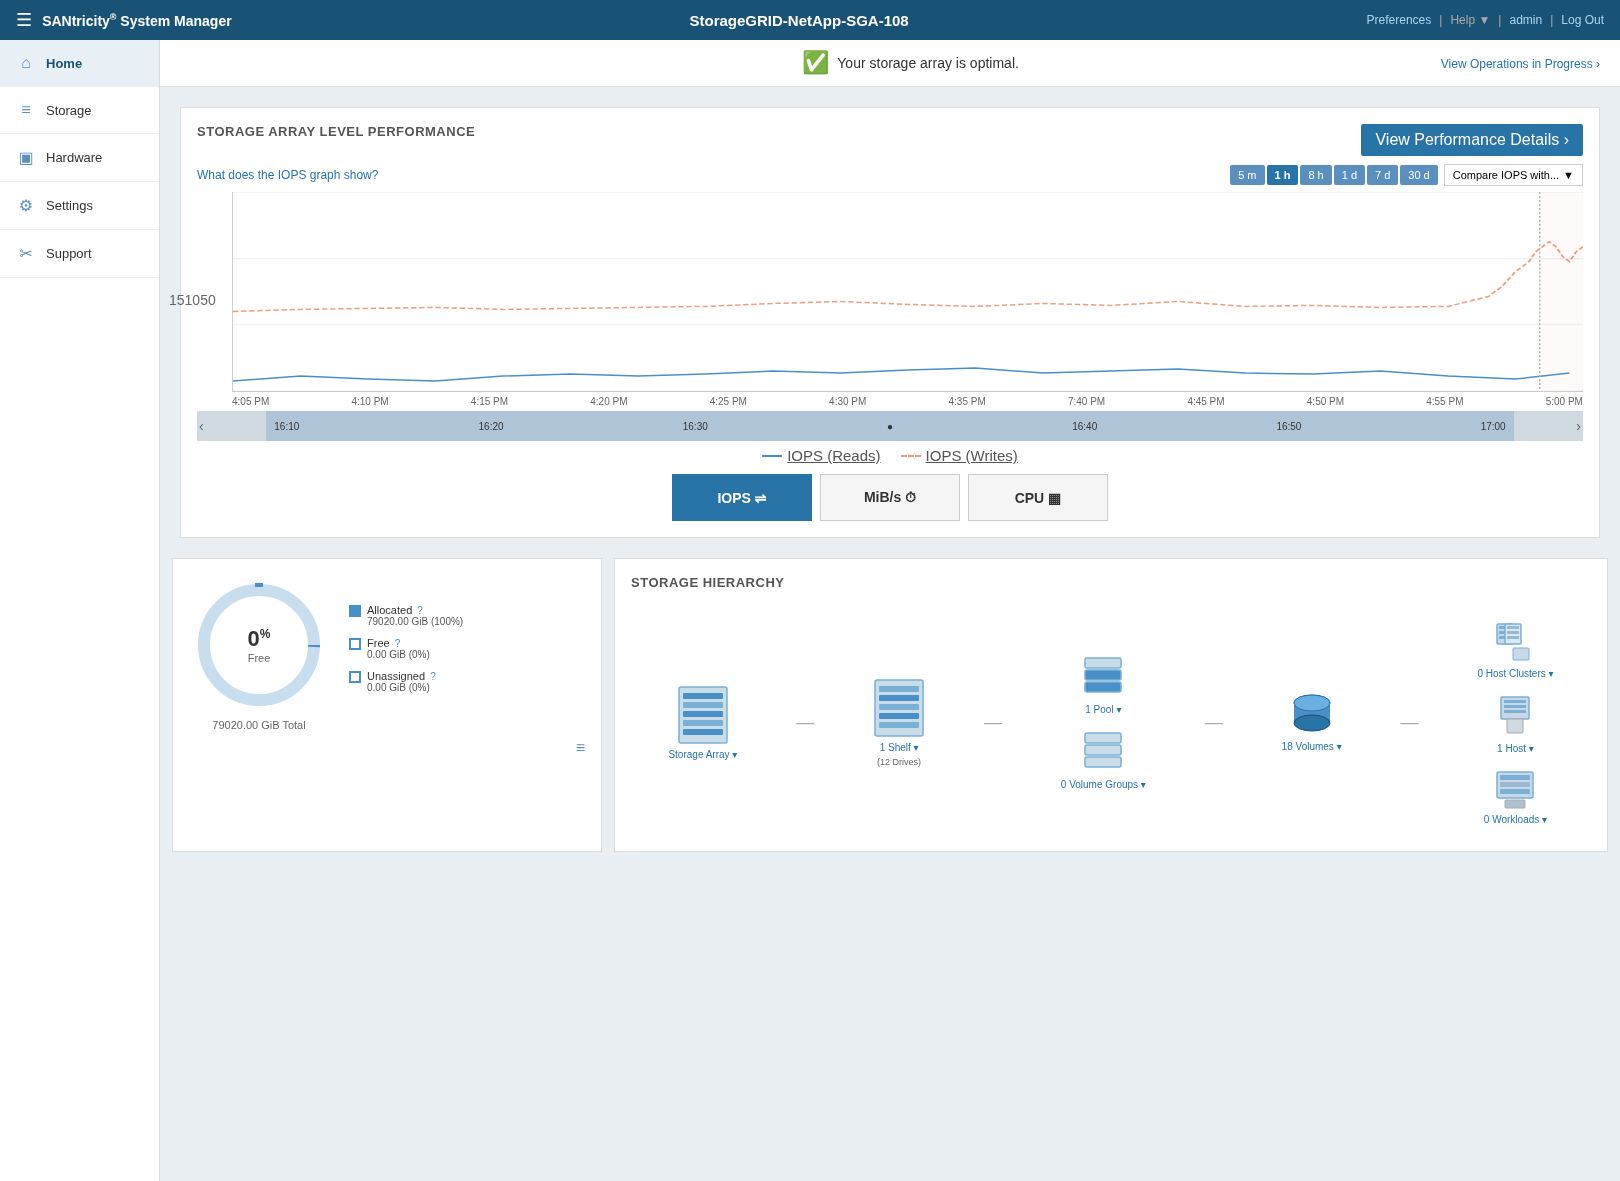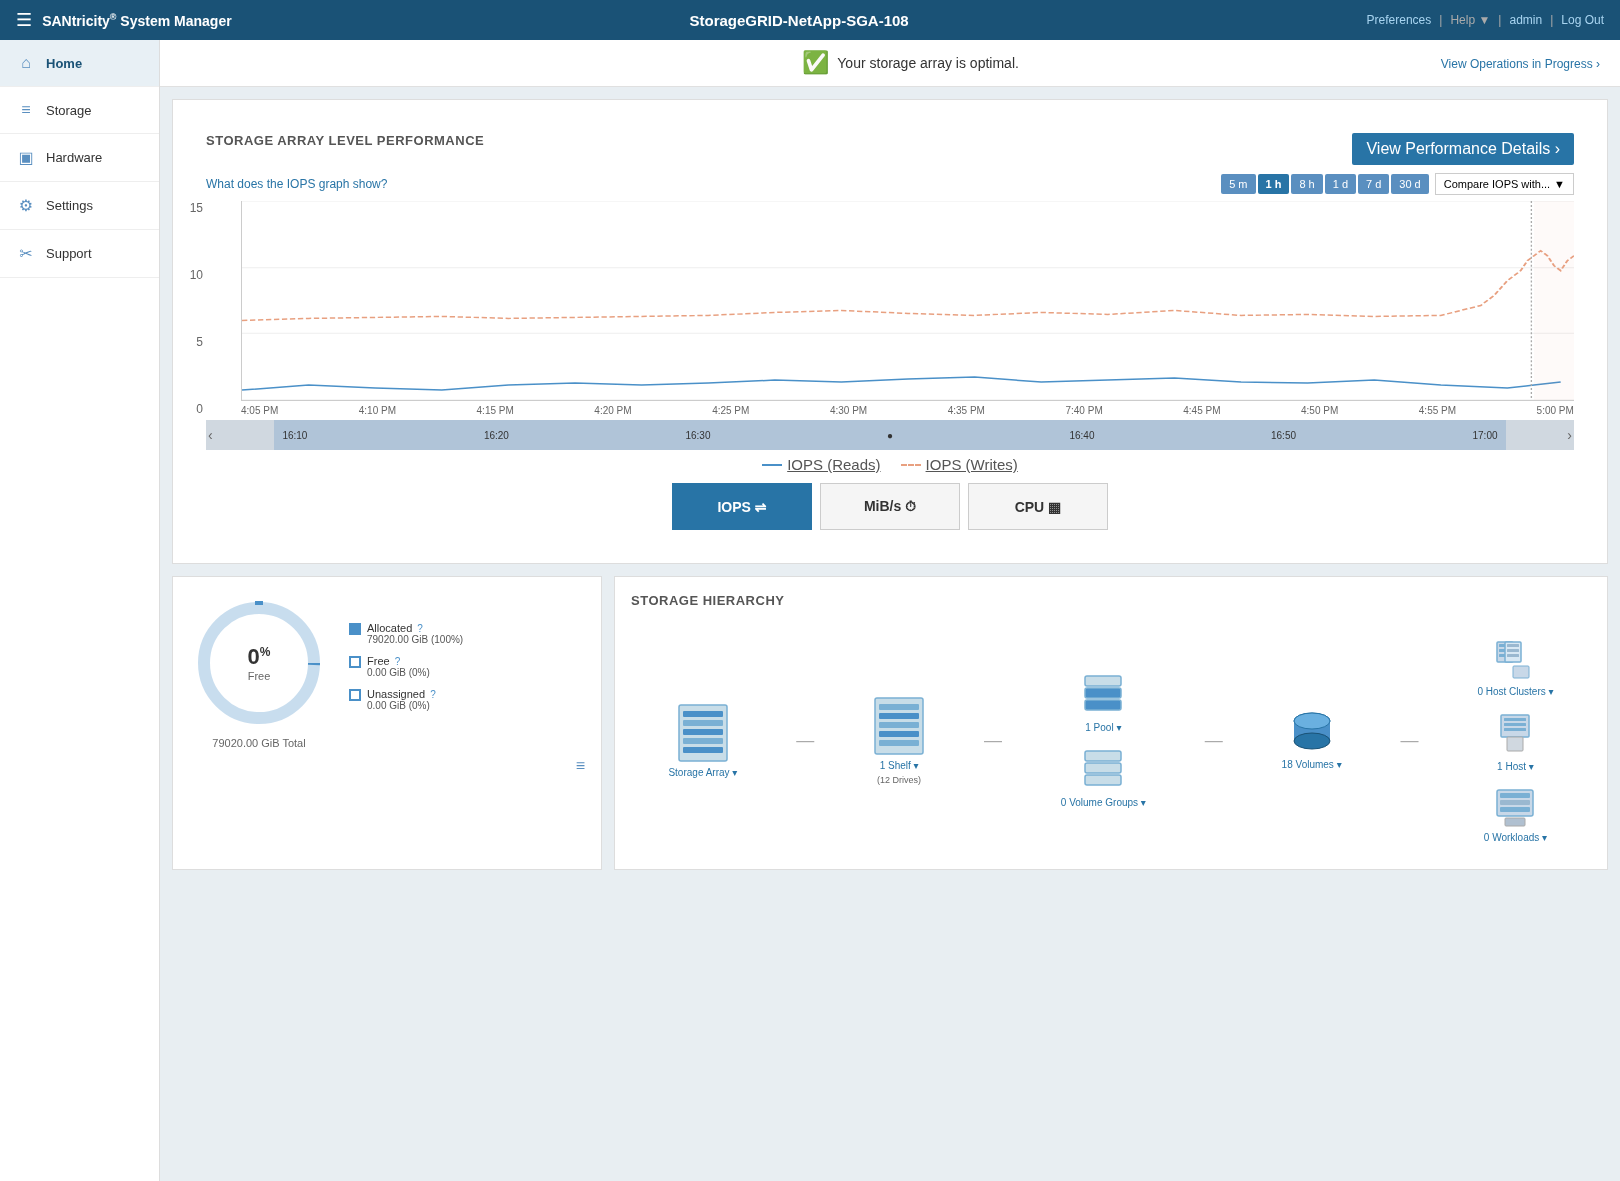--- a/index.html
+++ b/index.html
@@ -62,22 +62,22 @@
       justify-content: space-between;
       border-bottom: 1px solid #e0e0e0;
     }
     .status-ok { display: flex; align-items: center; gap: 8px; font-size: 14px; color: #333; }
     .status-icon { color: #27ae60; font-size: 22px; }
     .view-ops { color: #2874a6; font-size: 12px; cursor: pointer; }
 
     
     .panel {
       background: white;
-      margin: 12px;
-      padding: 33px;
+      margin: 20px;
+      padding: 16px;
       border: 1px solid #ddd;
     }
 
     .panel-title {
       font-size: 13px;
       font-weight: bold;
       color: #555;
       letter-spacing: 0.5px;
       margin-bottom: 12px;
       text-transform: uppercase;
@@ -138,26 +138,26 @@
       border-bottom: 1px solid #ccc;
       margin: 4px 0;
       background: white;
     }
     .chart-y-labels {
       position: absolute;
       left: -28px;
       top: 0;
       height: 100%;
       display: flex;
-      flex-direction: column;
-      justify-content: space-between;
-      font-size: 12px;
+      justify-content: space-between;
+      font-size: 14px;
       color: #666;
       text-align: right;
       width: 25px;
+      align-items: center;
     }
     .chart-x-labels {
       display: flex;
       justify-content: space-between;
       font-size: 10px;
       color: #666;
       margin-top: 2px;
       padding: 0 0;
     }
     .chart-wrapper { position: relative; padding-left: 35px; margin-bottom: 4px; }

